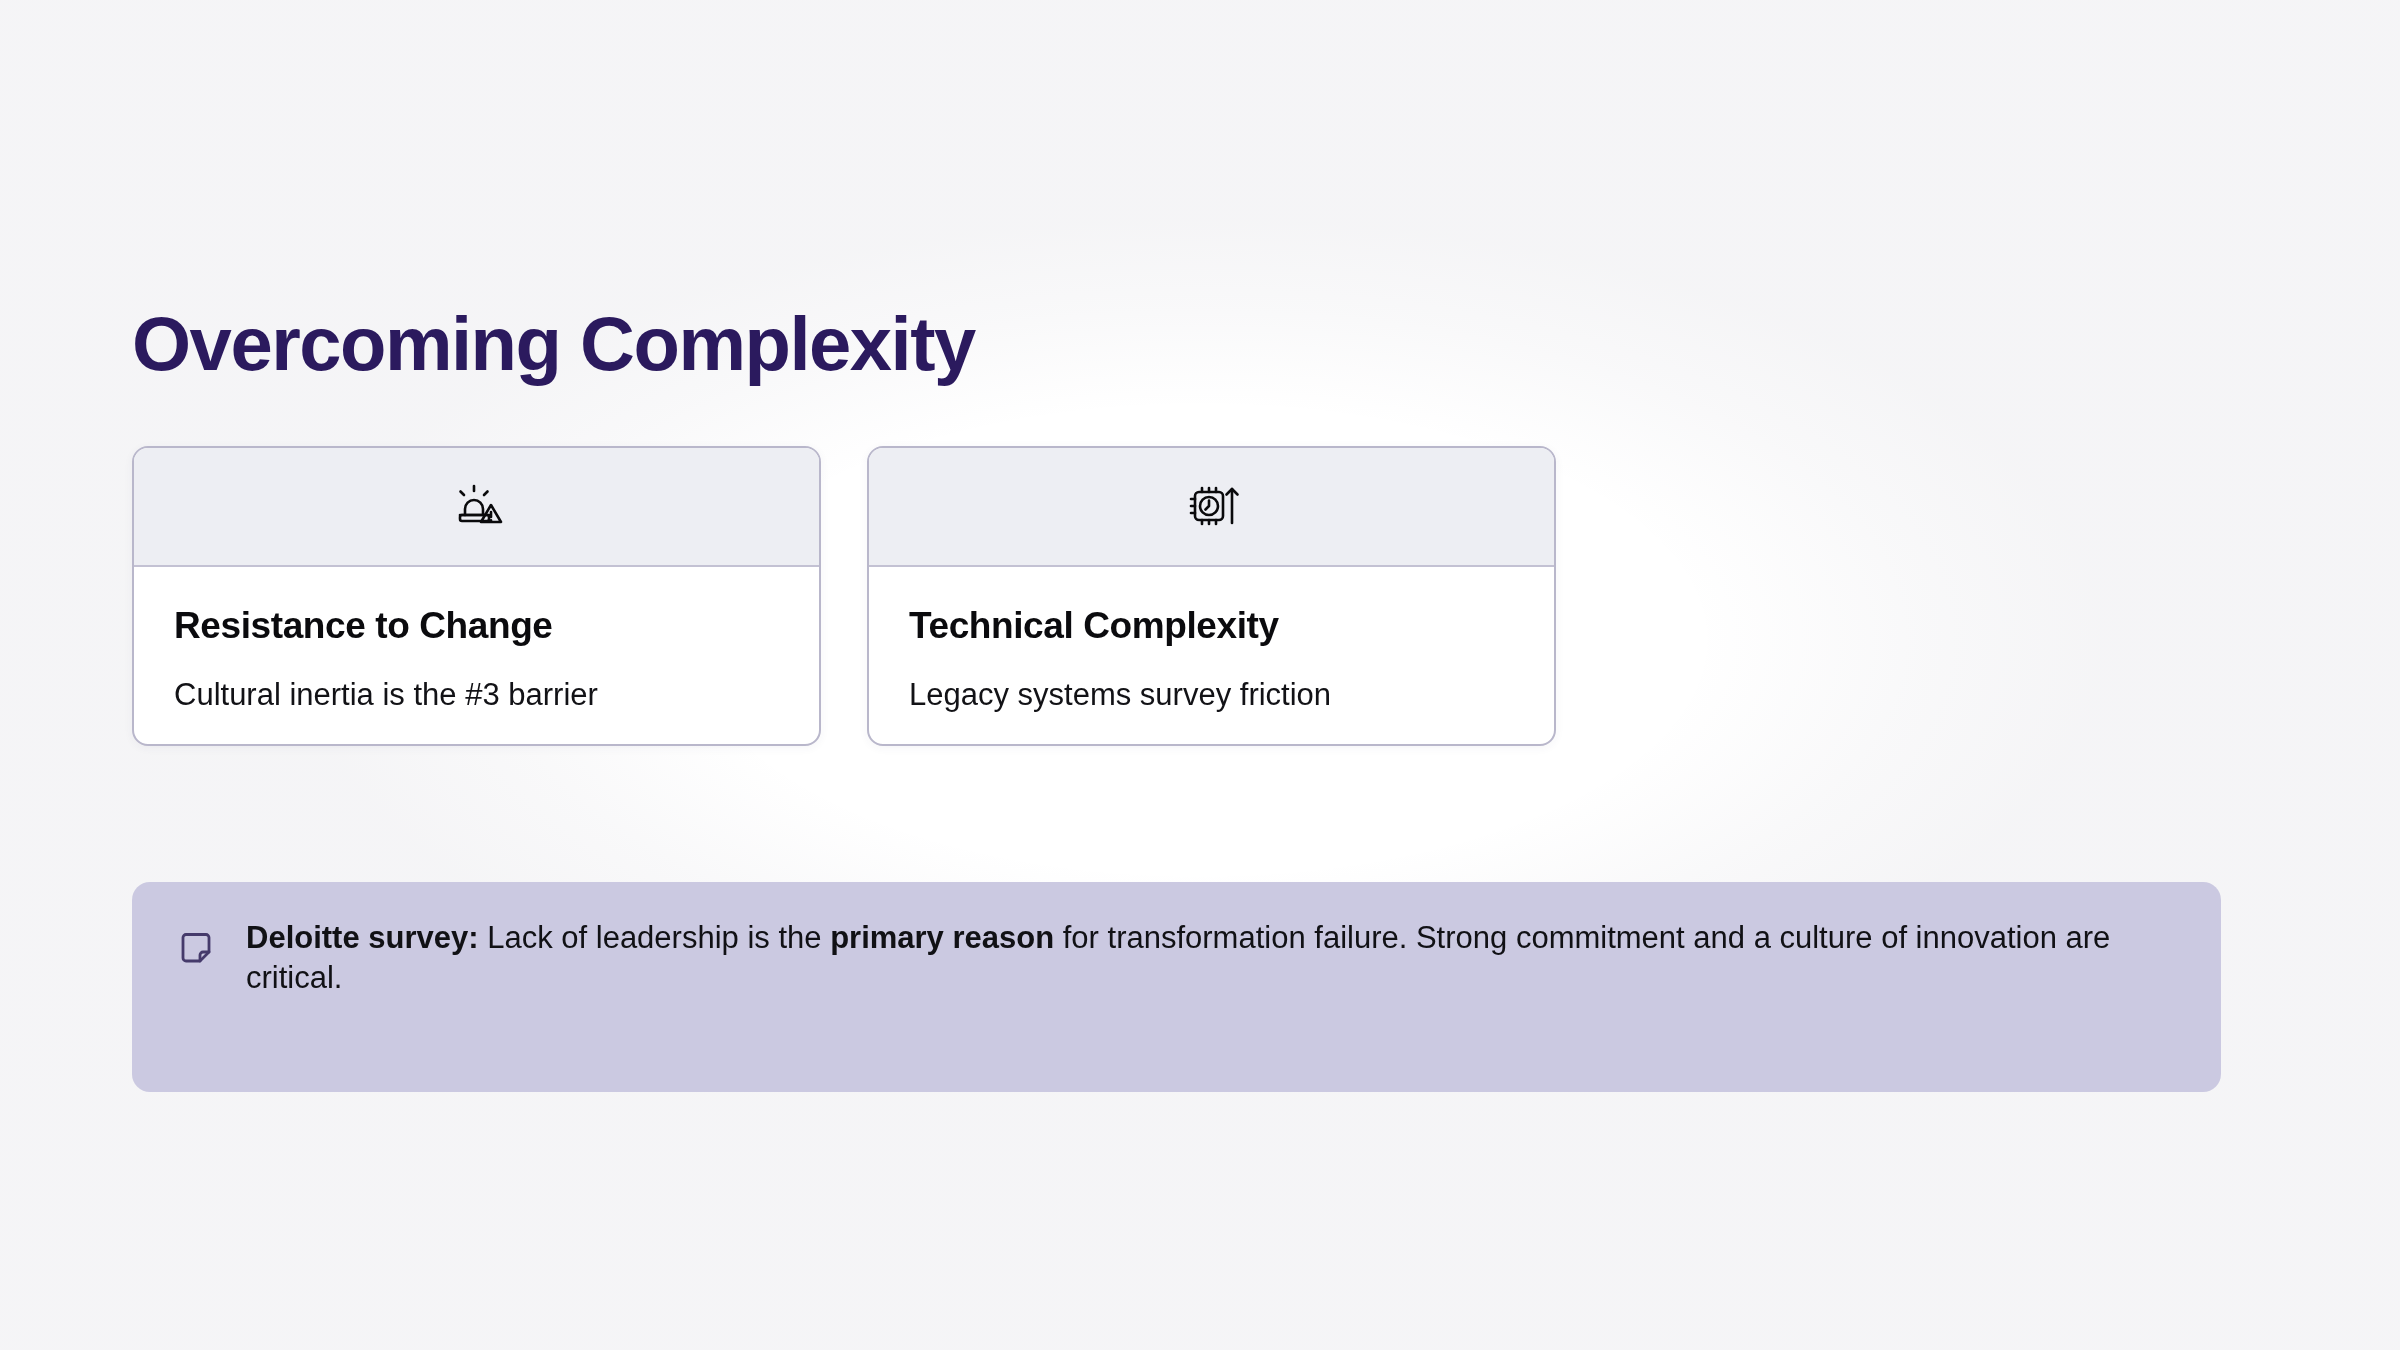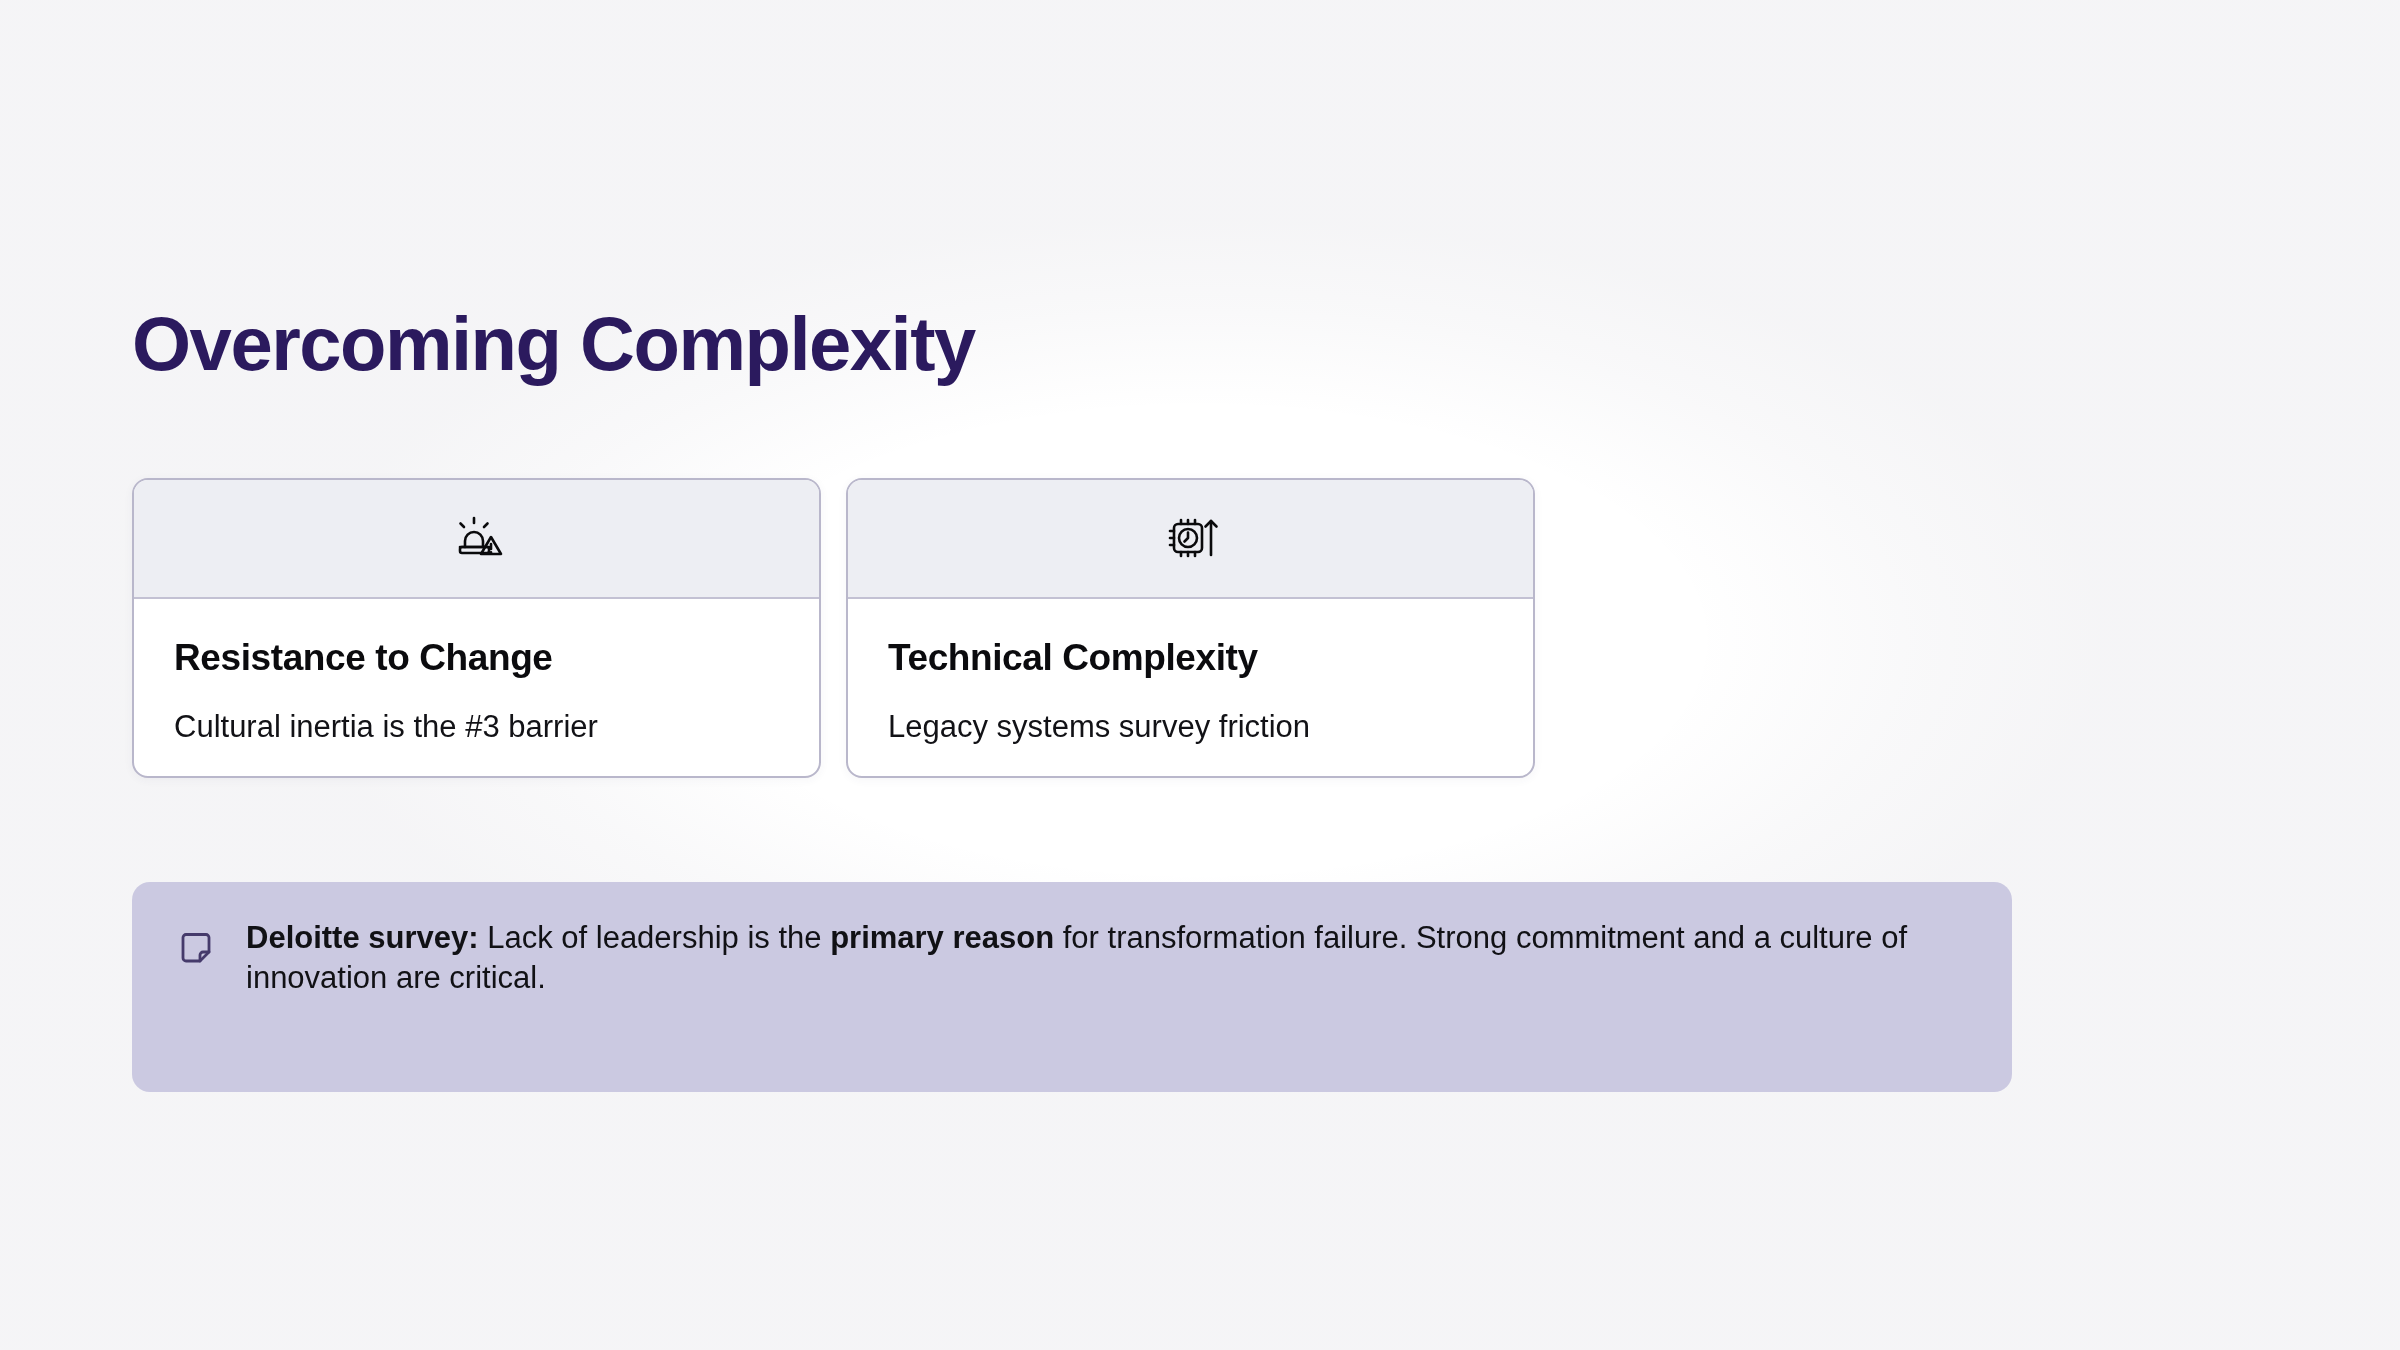--- a/index.html
+++ b/index.html
@@ -43,22 +43,21 @@
     line-height: 1.0;
     white-space: nowrap;
   }
 
   .card-row {
     position: absolute;
     left: 132px;
     top: 446px;
     width: 2157px;
     display: flex;
-    gap: 25px;
-    margin-top: 32px;
+    gap: 46px;
   }
 
   .card {
     width: 689px;
     background: #ffffff;
     border: 2px solid #b9b7cb;
     border-radius: 16px;
     overflow: hidden;
     box-sizing: border-box;
     box-shadow: 0 2px 10px rgba(60,55,95,0.05);
@@ -100,21 +99,21 @@
     color: #121216;
     line-height: 1.25;
     margin: 0;
     max-width: 560px;
   }
 
   .callout {
     position: absolute;
     left: 132px;
     top: 882px;
-    width: 1880px;
+    width: 2089px;
     min-height: 210px;
     box-sizing: border-box;
     background: #cbc9e1;
     border-radius: 18px;
     padding: 36px 44px 36px 44px;
     display: flex;
     align-items: flex-start;
     gap: 30px;
   }
 

